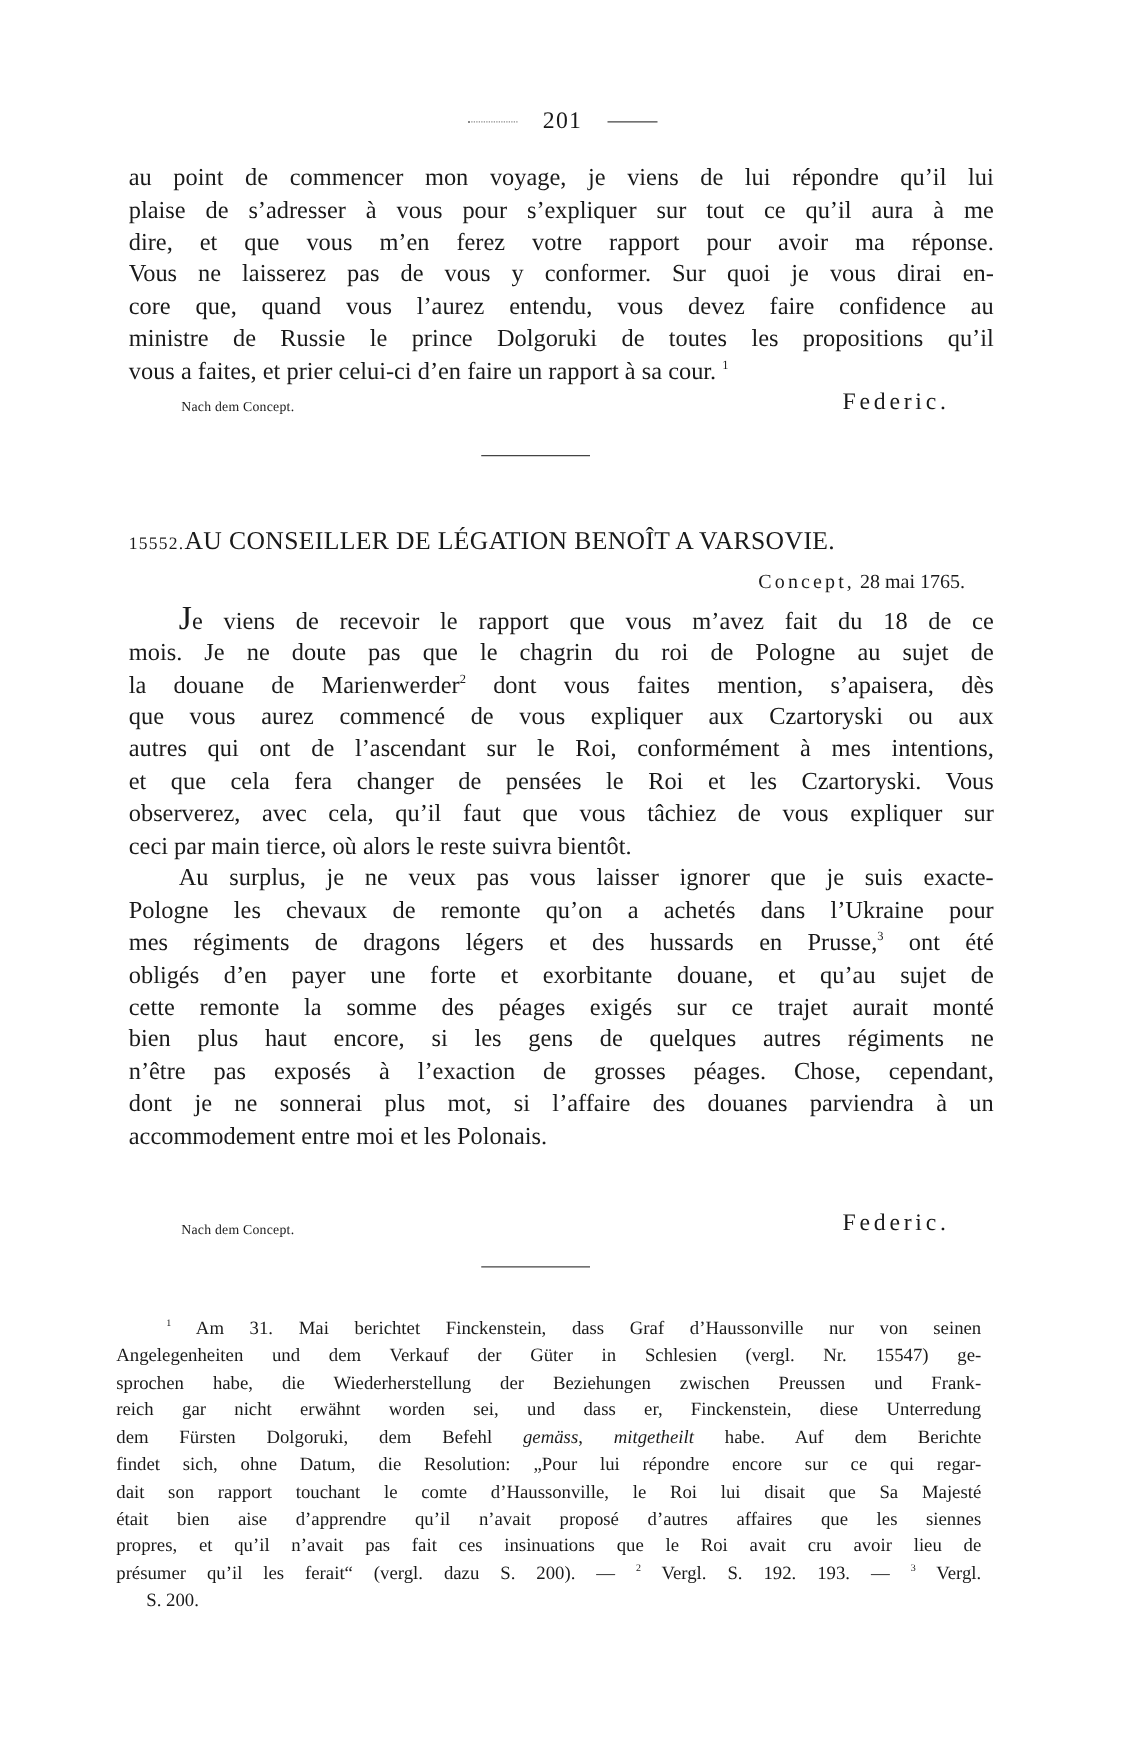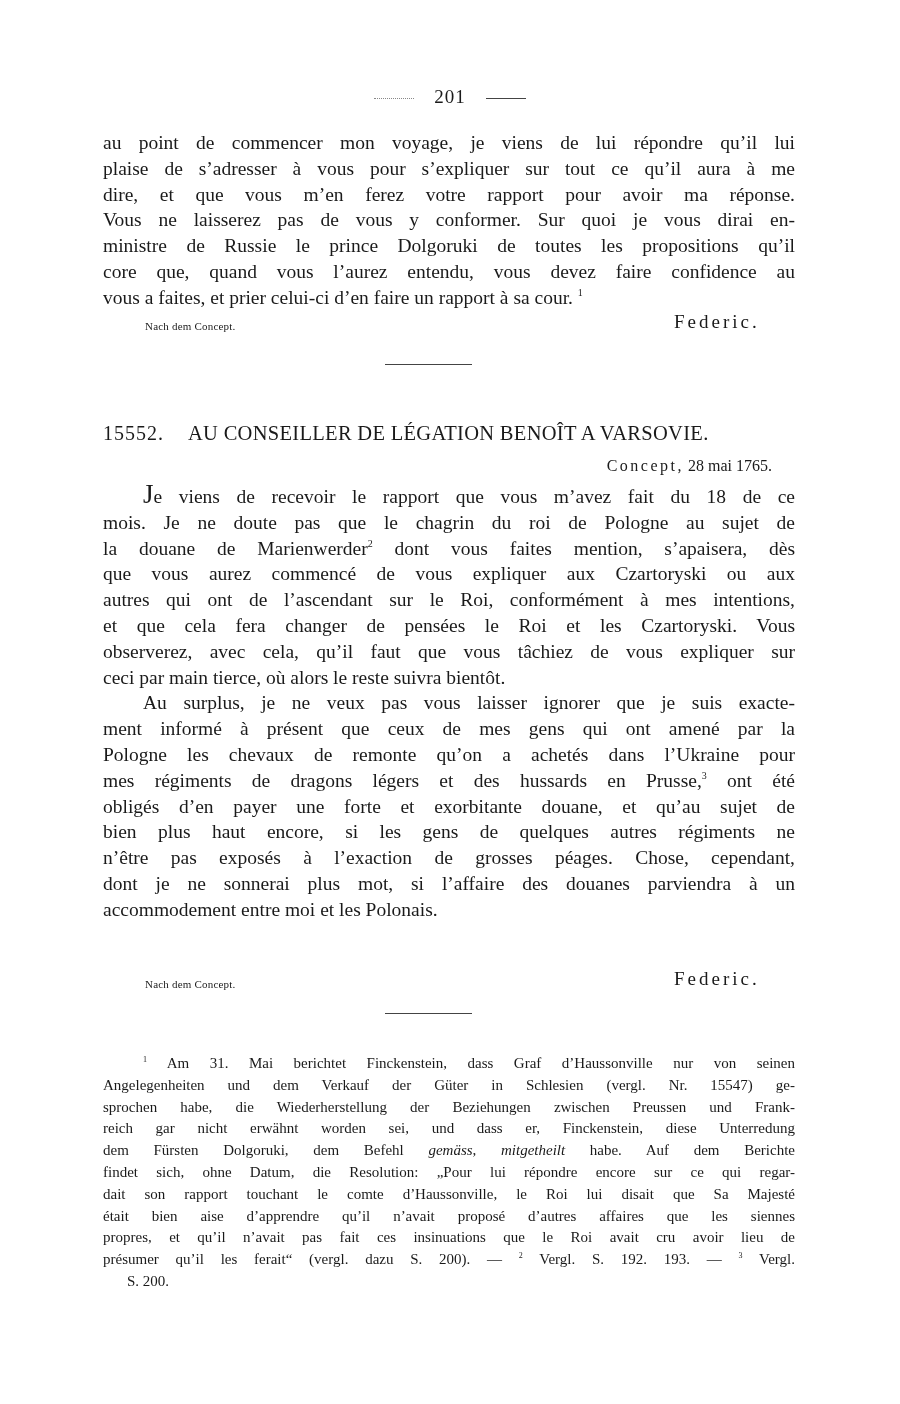--- a/index.html
+++ b/index.html
@@ -89,42 +89,42 @@
     .heading {
       position: absolute;
       top: 422px;
       left: 103px;
       width: 695px;
       font-size: 20.5px;
       letter-spacing: 0.3px;
       white-space: nowrap;
     }
     .heading .num {
-      font-size: 20px;
+      font-size: 14px;
       letter-spacing: 1px;
-      margin-right: 24px;
+      margin-right: 0;
     }
     .dateline {
       position: absolute;
       top: 457px;
       right: 128px;
       font-size: 16px;
       white-space: nowrap;
     }
     .dateline .place {
       letter-spacing: 2.5px;
     }
     .bigJ {
       font-size: 27px;
       line-height: 20px;
     }
     .footnotes {
       position: absolute;
       top: 1053px;
-      left: 103px;
+      left: 93px;
       width: 692px;
       font-size: 15px;
       line-height: 21.8px;
     }
     .footnotes .line {
       display: block;
       text-align: justify;
       text-align-last: justify;
       white-space: nowrap;
       height: 21.8px;
@@ -150,22 +150,22 @@
 
   <div class="page-number-row">
     <span class="dash-left"></span><span>201</span><span class="dash-right"></span>
   </div>
 
   <div class="textblock" style="top:130px;">
     <span class="line">au point de commencer mon voyage, je viens de lui répondre qu’il lui</span>
     <span class="line">plaise de s’adresser à vous pour s’expliquer sur tout ce qu’il aura à me</span>
     <span class="line">dire, et que vous m’en ferez votre rapport pour avoir ma réponse.</span>
     <span class="line">Vous ne laisserez pas de vous y conformer. Sur quoi je vous dirai en-</span>
+    <span class="line">core que, quand vous l’aurez entendu, vous devez faire confidence au</span>
     <span class="line">ministre de Russie le prince Dolgoruki de toutes les propositions qu’il</span>
-    <span class="line">core que, quand vous l’aurez entendu, vous devez faire confidence au</span>
     <span class="line last"><span>vous a faites, et prier celui-ci d’en faire un rapport à sa cour.</span> <span class="sup">1</span></span>
   </div>
 
   <div class="source-note" style="top:320px;">Nach dem Concept.</div>
   <div class="signature" style="top:311px; left:674px;">Federic.</div>
 
   <div class="separator" style="top:364px;"></div>
 
   <div class="heading">
     <span class="num">15552.</span><span>AU CONSEILLER DE LÉGATION BENOÎT A VARSOVIE.</span>
@@ -178,24 +178,24 @@
     <span class="line" style="padding-left:40px;font-family:Liberation Serif, serif;"><span class="bigJ">J</span><span>e viens de recevoir le rapport que vous m’avez fait du 18 de ce</span></span>
     <span class="line">mois. Je ne doute pas que le chagrin du roi de Pologne au sujet de</span>
     <span class="line"><span>la douane de Marienwerder</span><span class="sup">2</span><span> dont vous faites mention, s’apaisera, dès</span></span>
     <span class="line">que vous aurez commencé de vous expliquer aux Czartoryski ou aux</span>
     <span class="line">autres qui ont de l’ascendant sur le Roi, conformément à mes intentions,</span>
     <span class="line">et que cela fera changer de pensées le Roi et les Czartoryski. Vous</span>
     <span class="line">observerez, avec cela, qu’il faut que vous tâchiez de vous expliquer sur</span>
     <span class="line last">ceci par main tierce, où alors le reste suivra bientôt.</span>
 
     <span class="line indent">Au surplus, je ne veux pas vous laisser ignorer que je suis exacte-</span>
-    <span class="line">ment informé à présent que ceux de mes gens qui ont amené par la</span>
     <span class="line">Pologne les chevaux de remonte qu’on a achetés dans l’Ukraine pour</span>
     <span class="line"><span>mes régiments de dragons légers et des hussards en Prusse,</span><span class="sup">3</span><span> ont été</span></span>
     <span class="line">obligés d’en payer une forte et exorbitante douane, et qu’au sujet de</span>
+    <span class="line">cette remonte la somme des péages exigés sur ce trajet aurait monté</span>
     <span class="line">bien plus haut encore, si les gens de quelques autres régiments ne</span>
     <span class="line">n’être pas exposés à l’exaction de grosses péages. Chose, cependant,</span>
     <span class="line">dont je ne sonnerai plus mot, si l’affaire des douanes parviendra à un</span>
     <span class="line last">accommodement entre moi et les Polonais.</span>
   </div>
 
   <div class="source-note" style="top:978px;">Nach dem Concept.</div>
   <div class="signature" style="top:968px; left:674px;">Federic.</div>
 
   <div class="separator" style="top:1013px;"></div>

